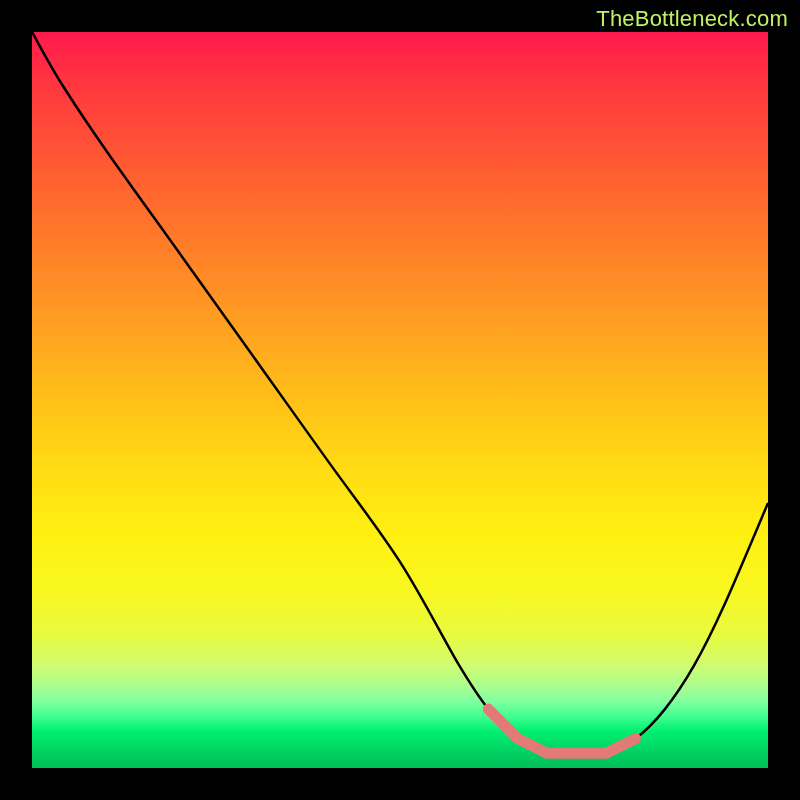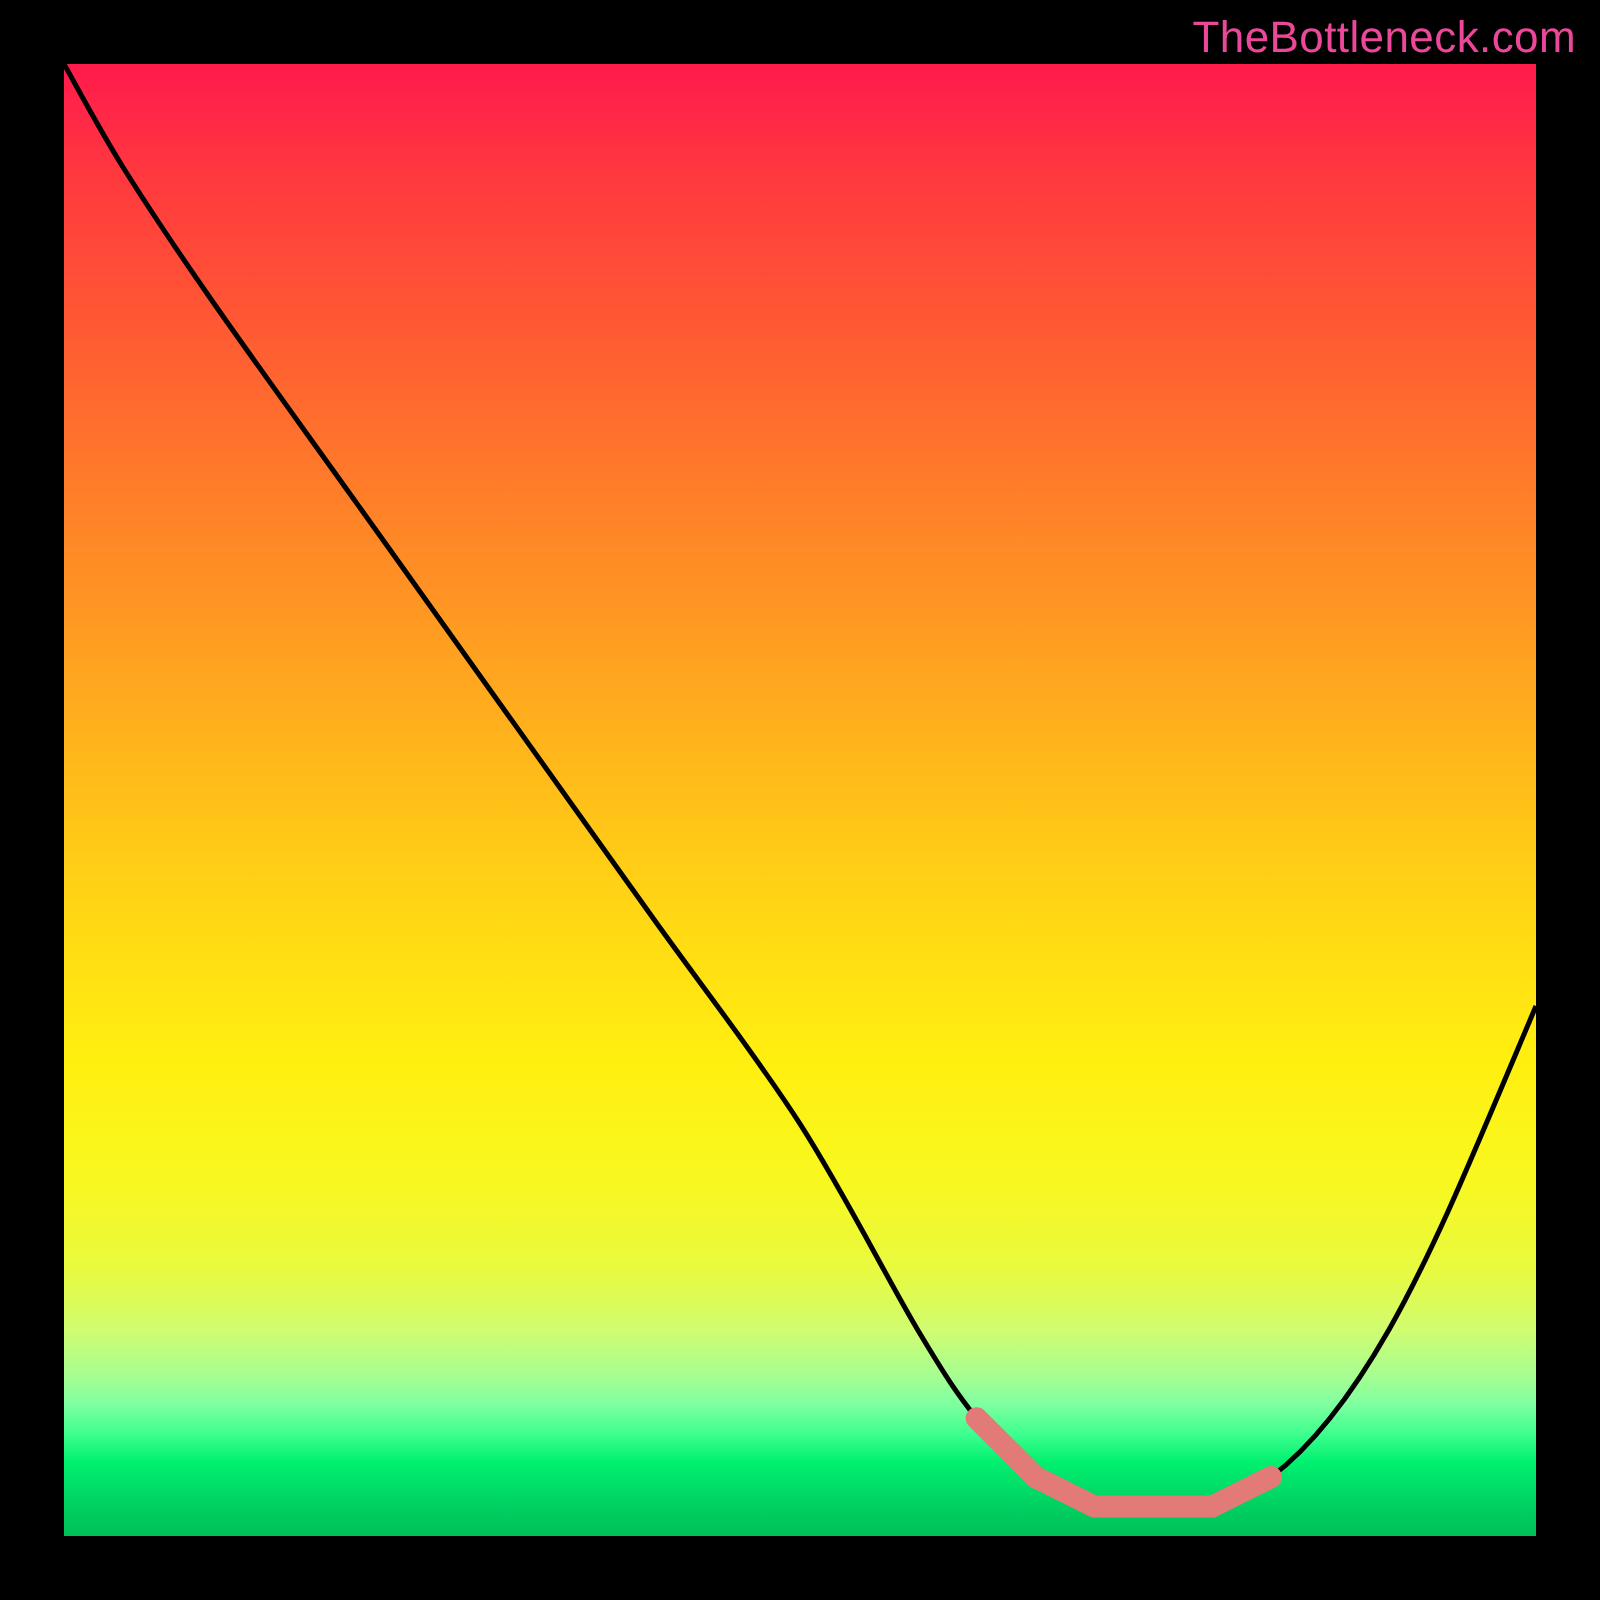--- a/index.html
+++ b/index.html
@@ -51,21 +51,21 @@
     position: absolute;
     left: 0;
     top: 0;
     width: 736px;
     height: 736px;
   }
   .watermark {
     position: absolute;
     top: 6px;
     right: 12px;
-    color: #ec4899;
+    color: #bef264;
     font-size: 22px;
     font-weight: 500;
     letter-spacing: 0.2px;
     user-select: none;
   }
 </style>
 </head>
 <body>
 
 <div class="watermark">TheBottleneck.com</div>

